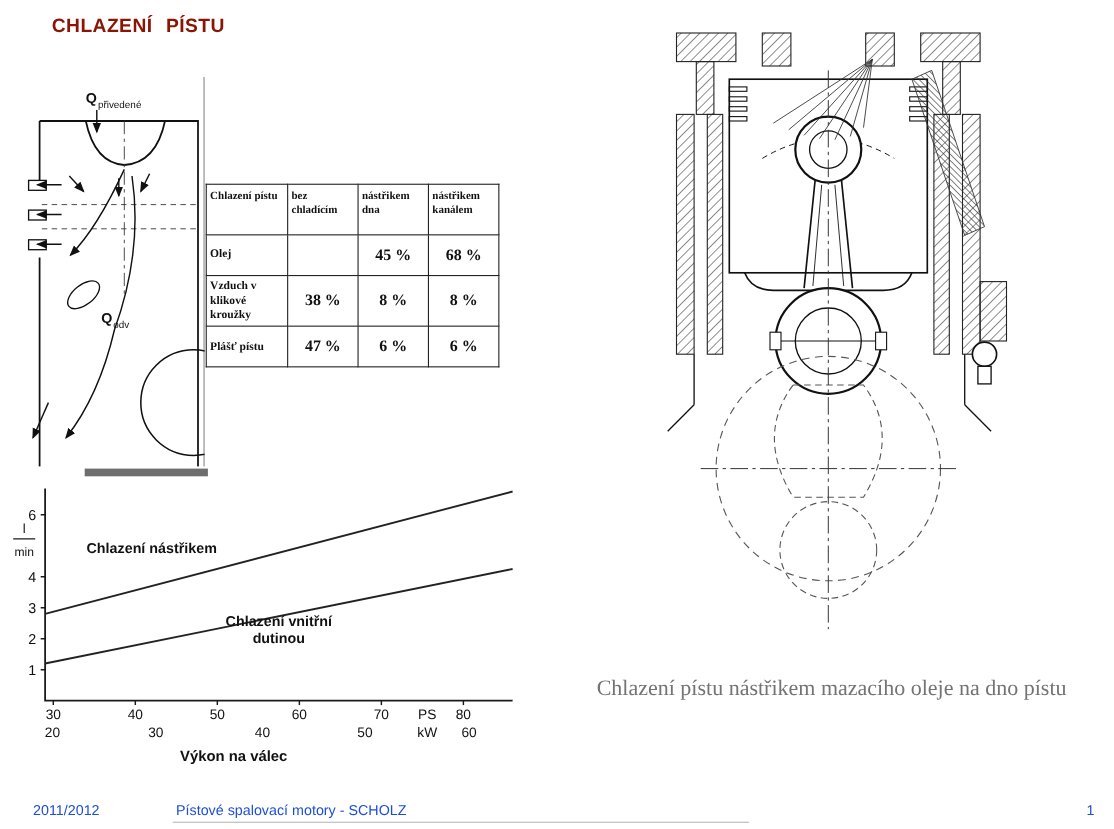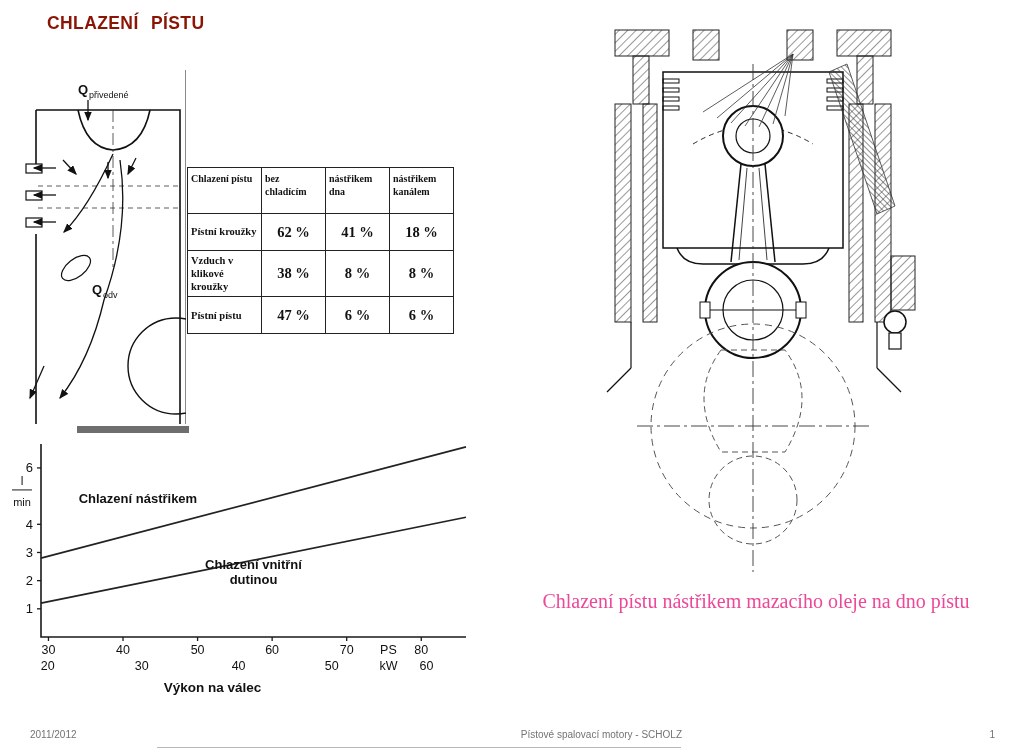--- a/index.html
+++ b/index.html
@@ -14,25 +14,25 @@
   #tableWrap{left:187px;top:167px}
   table{border-collapse:collapse;background:#fff;font-family:"Liberation Serif",serif}
   th,td{border:1px solid #222}
   th{width:64px;font-size:10px;text-align:left;vertical-align:top;padding:4px 3px;
      height:46px;font-weight:bold;line-height:1.3}
   th:first-child{width:74px}
   td.lbl{font-size:10.5px;font-weight:bold;padding:3px;height:37px;line-height:1.25}
   td.val{font-size:14.5px;font-weight:bold;text-align:center;width:64px}
   #chartBlock{left:5px;top:424px;width:492px;height:282px;background:#fff}
   #rightFig{left:497px;top:16px;background:#fff}
-  #caption{left:500px;top:590px;width:512px;font-family:"Liberation Serif",serif;
-           font-size:20px;color:#ec4899;text-align:center}
-  .footer{top:729px;font-size:10px;color:#737373}
+  #caption{left:500px;top:615px;width:512px;font-family:"Liberation Serif",serif;
+           font-size:20px;color:#737373;text-align:center}
+  .footer{top:729px;font-size:13px;color:#1d4ed8}
   #footLeft{left:30px}
-  #footCenter{left:160px;width:522px;text-align:right}
+  #footCenter{left:160px;width:522px;text-align:left}
   #footRight{right:18px}
   #footLine{left:157px;top:747px;width:524px;height:1px;background:#b8b8b8}
   svg text{font-family:"Liberation Sans",sans-serif;fill:#111}
 </style>
 </head>
 <body>
 
 <div id="title" class="abs">CHLAZENÍ PÍSTU</div>
 
 <div id="sepLine" class="abs"></div>
@@ -80,33 +80,33 @@
 <div id="tableWrap" class="abs">
   <table>
     <tbody>
         <tr>
       <th>Chlazení pístu</th>
       <th>bez chladícím</th>
       <th>nástřikem dna</th>
       <th>nástřikem kanálem</th>
     </tr>
     <tr>
-      <td class="lbl">Pístní kroužky</td>
-      <td class="val">62 %</td>
-      <td class="val">41 %</td>
-      <td class="val">18 %</td>
+      <td class="lbl">Olej</td>
+      <td class="val"></td>
+      <td class="val">45 %</td>
+      <td class="val">68 %</td>
     </tr>
     <tr>
       <td class="lbl">Vzduch v klikové kroužky</td>
       <td class="val">38 %</td>
       <td class="val">8 %</td>
       <td class="val">8 %</td>
     </tr>
     <tr>
-      <td class="lbl">Pístní pístu</td>
+      <td class="lbl">Plášť pístu</td>
       <td class="val">47 %</td>
       <td class="val">6 %</td>
       <td class="val">6 %</td>
     </tr>
   </tbody>
     </table>
 </div>
 
 <div id="chartBlock" class="abs">
   <svg width="492" height="282" viewBox="0 0 492 282">

